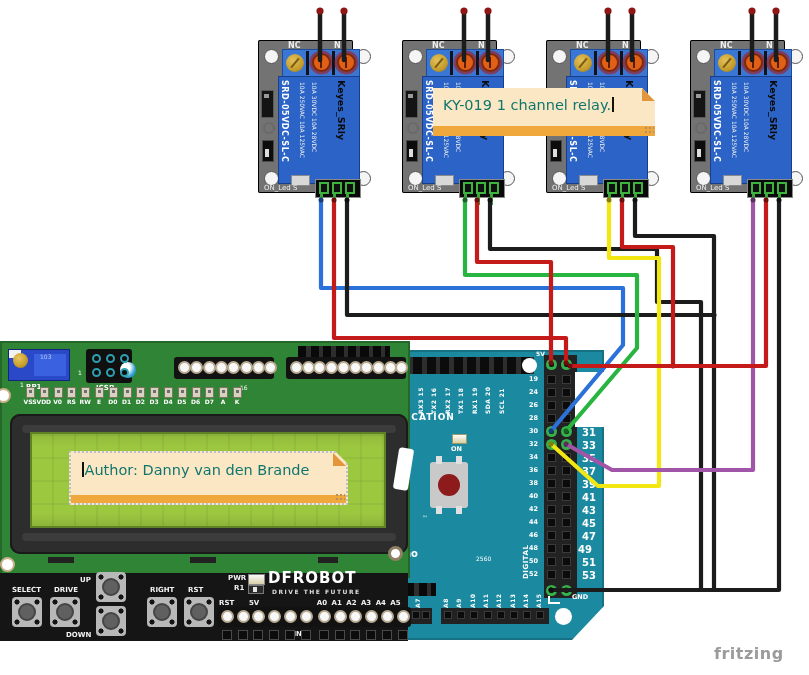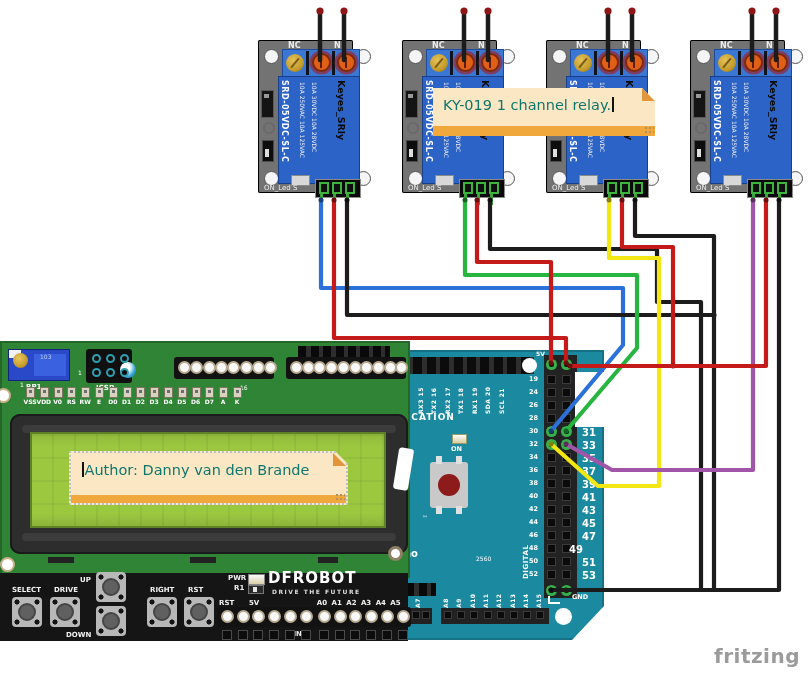--- a/index.html
+++ b/index.html
@@ -135,21 +135,21 @@
         clip-path:polygon(0 0,calc(100% - 13px) 0,100% 13px,100% 100%,0 100%);}
   .note.selected{box-shadow:none;border:2px dotted #b9c0cc;}
   .note-fold{position:absolute;right:0;top:0;width:13px;height:13px;background:#e2953b;
         clip-path:polygon(0 0,100% 100%,0 100%);}
   .note-bar{position:absolute;left:0;right:0;bottom:0;height:10px;background:#f0a73c;}
   .note-text{position:absolute;left:10px;top:9px;font-size:14.5px;color:#0f766e;white-space:nowrap;}
   .cursor{display:inline-block;width:1.5px;height:15px;background:#111;vertical-align:-2px;margin:0 1px;}
   .note-grip{position:absolute;right:1px;bottom:1px;width:10px;height:9px;
       background-image:radial-gradient(circle,#b5915d 1px,transparent 1.5px);background-size:4px 4px;}
 
-  .watermark{position:absolute;left:714px;top:644px;font-size:20px;font-weight:600;color:#9b9b9b;letter-spacing:.5px;}
+  .watermark{position:absolute;left:714px;top:644px;font-size:16px;font-weight:600;color:#9b9b9b;letter-spacing:.5px;}
   svg#wires{position:absolute;left:0;top:0;}
 </style>
 </head>
 <body>
 
 <div class="stage">
 
   <div id="mega">
     <div class="m-tophdr a"></div>
     <div class="m-whole a"></div>
@@ -236,21 +236,21 @@
       <div class="m-lnum" style="left: 122px; top: 220px;">52</div>
       <div class="m-rnum" style="left: 184px; top: 77px;">31</div>
       <div class="m-rnum" style="left: 184px; top: 90px;">33</div>
       <div class="m-rnum" style="left: 184px; top: 103px;">35</div>
       <div class="m-rnum" style="left: 184px; top: 116px;">37</div>
       <div class="m-rnum" style="left: 184px; top: 129px;">39</div>
       <div class="m-rnum" style="left: 184px; top: 142px;">41</div>
       <div class="m-rnum" style="left: 184px; top: 155px;">43</div>
       <div class="m-rnum" style="left: 184px; top: 168px;">45</div>
       <div class="m-rnum" style="left: 184px; top: 181px;">47</div>
-      <div class="m-rnum" style="left: 171px; top: 194px;">49</div>
+      <div class="m-rnum" style="left: 180px; top: 194px;">49</div>
       <div class="m-rnum" style="left: 184px; top: 207px;">51</div>
       <div class="m-rnum" style="left: 184px; top: 220px;">53</div>
       <div class="mring" style="left: 148px; top: 9px;"></div>
       <div class="mring" style="left: 163px; top: 9px;"></div>
       <div class="mring" style="left: 148px; top: 76px;"></div>
       <div class="mring" style="left: 163px; top: 76px;"></div>
       <div class="mring" style="left: 148px; top: 89px;"></div>
       <div class="mring" style="left: 163px; top: 89px;"></div>
       <div class="mring" style="left: 148px; top: 235px;"></div>
       <div class="mring" style="left: 163px; top: 235px;"></div>

